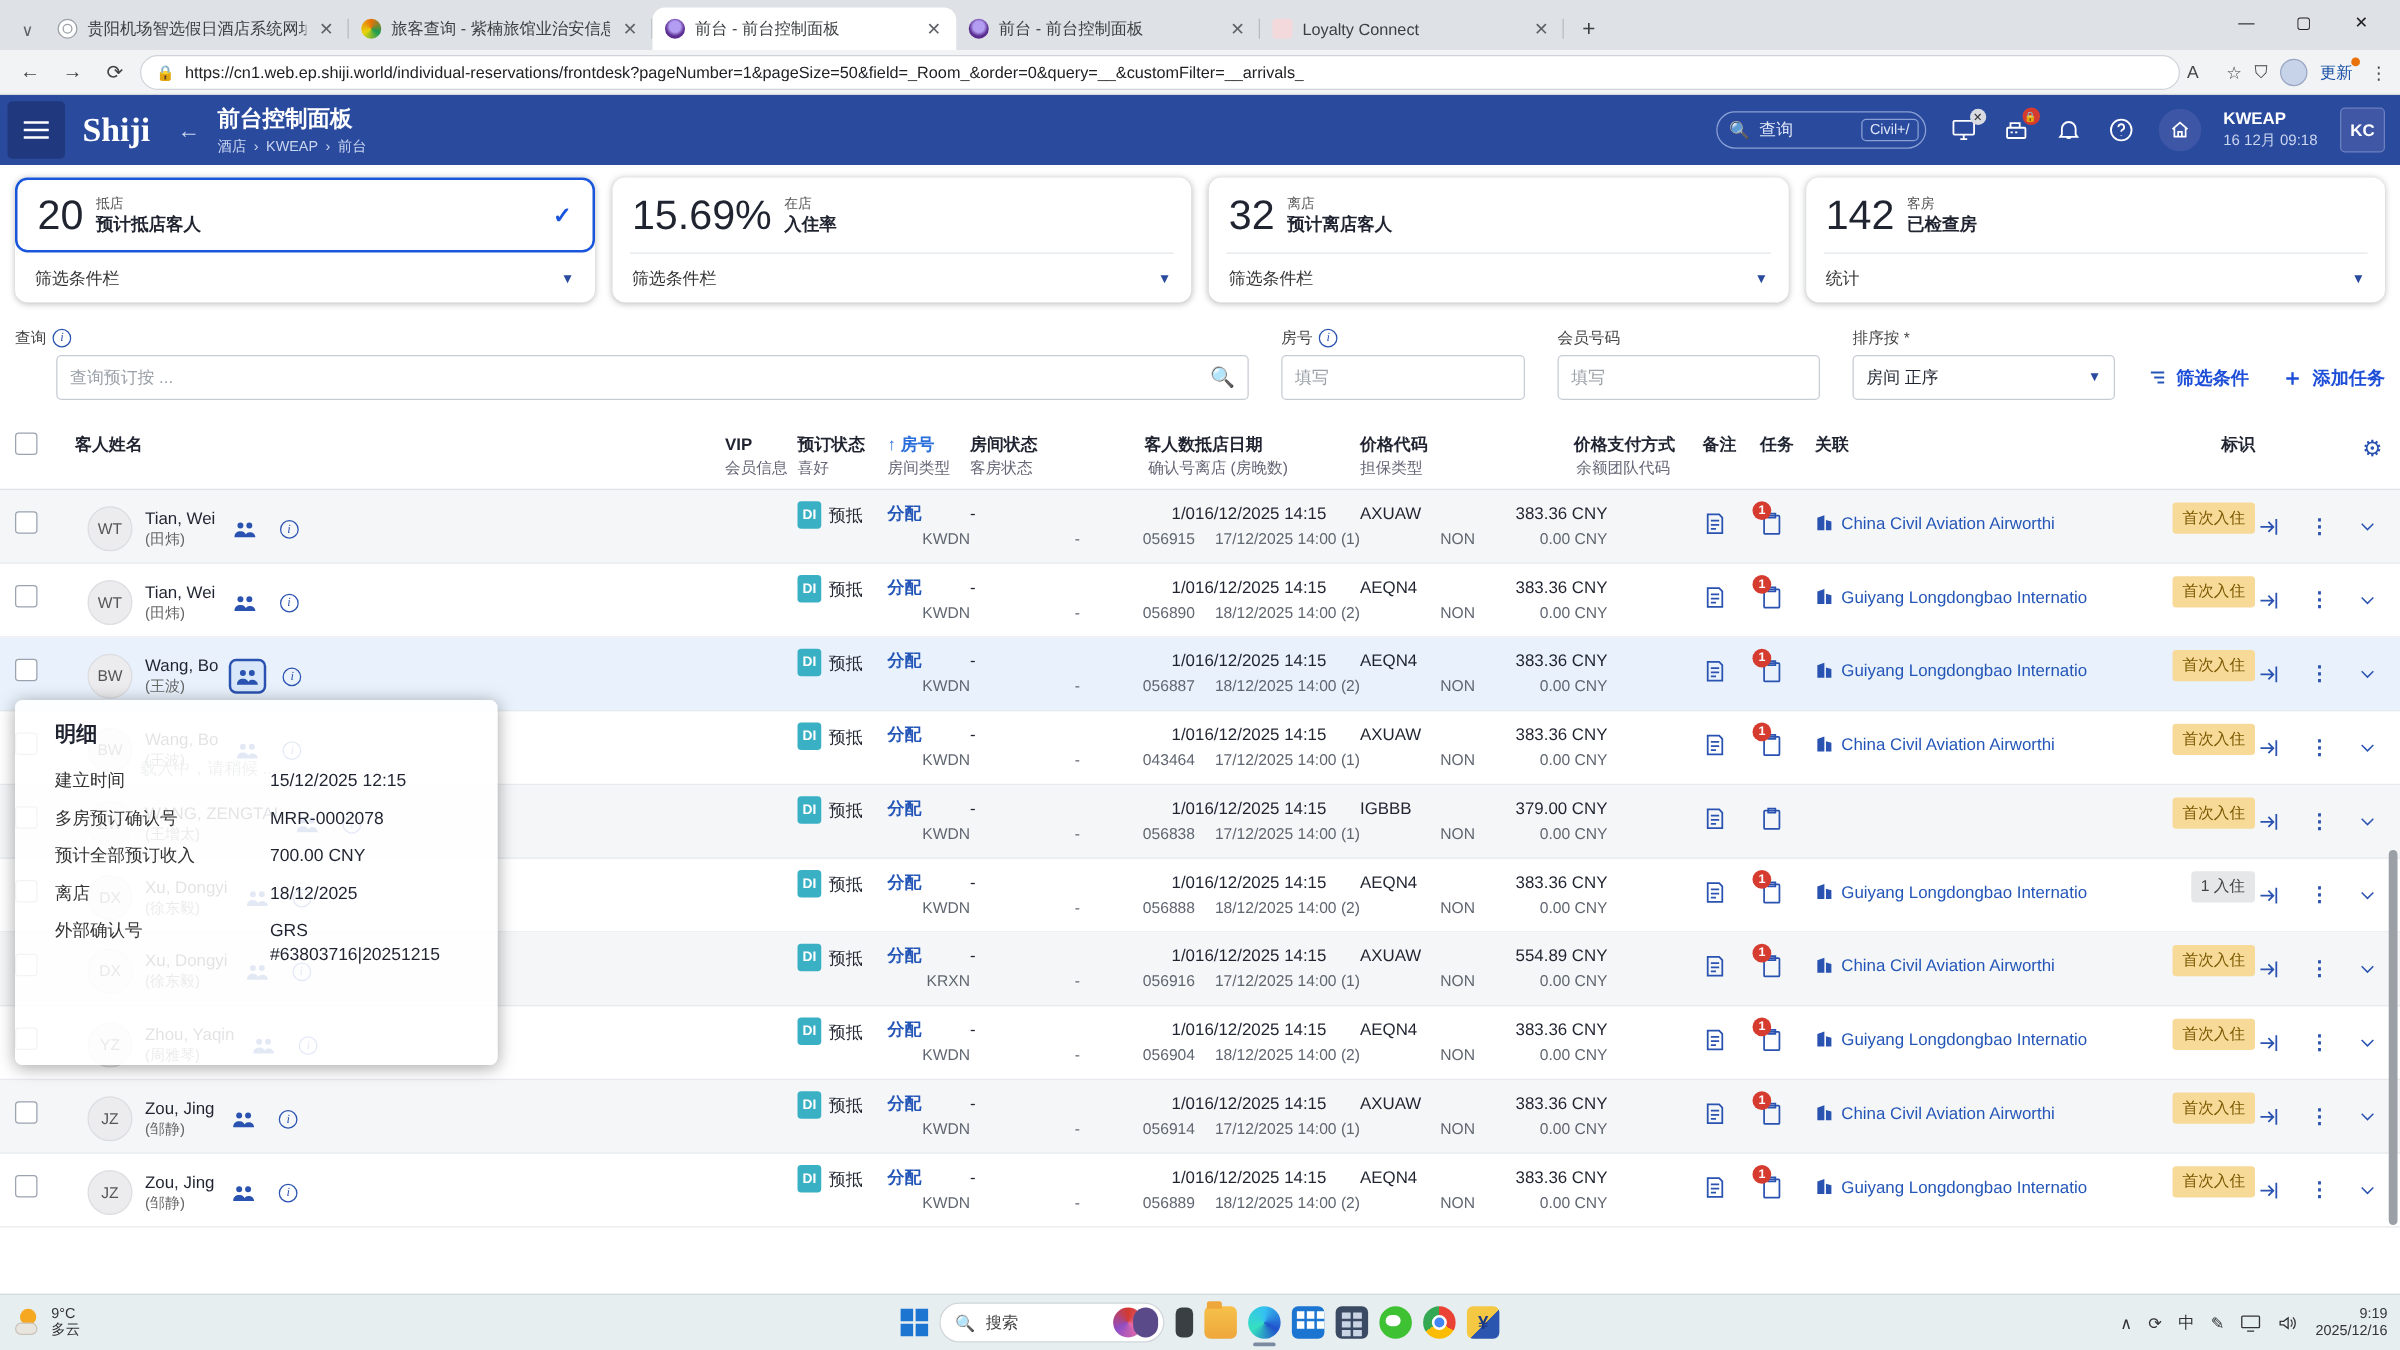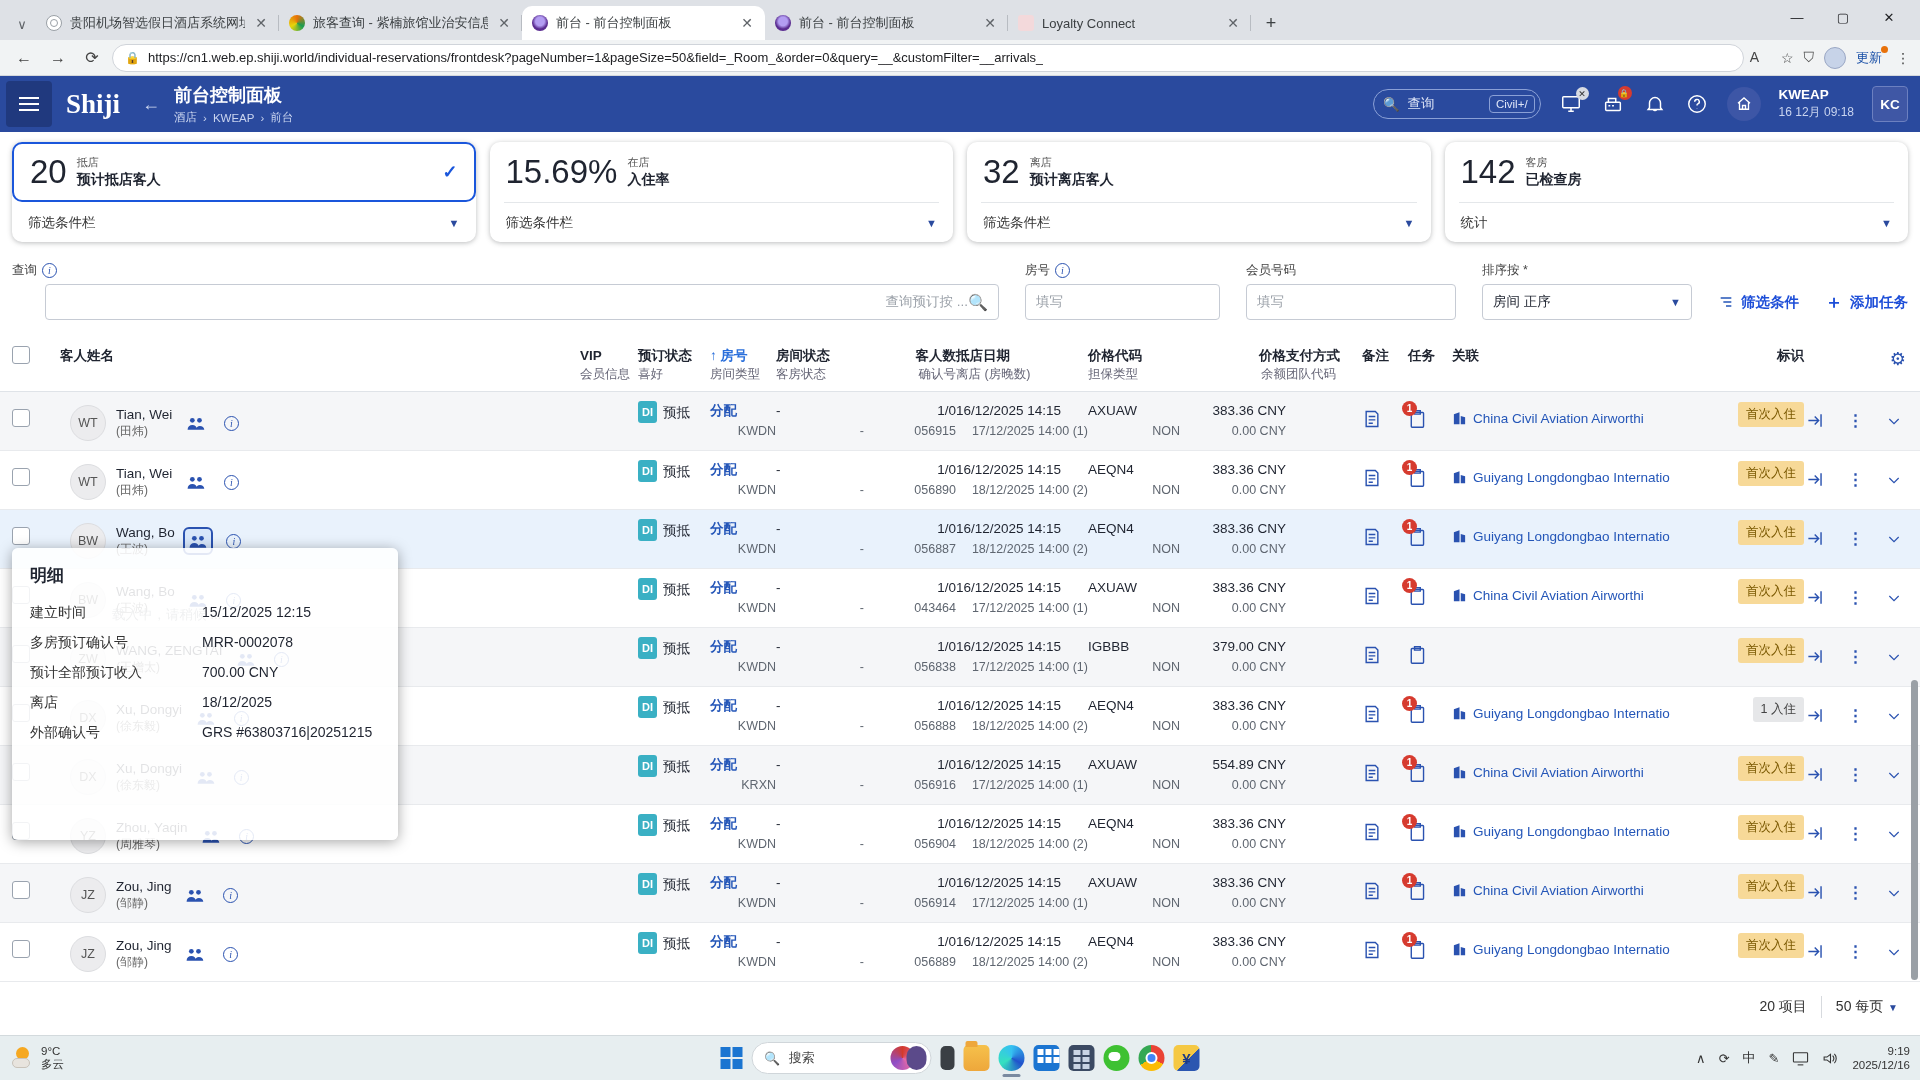--- a/index.html
+++ b/index.html
@@ -66,21 +66,21 @@
   .stat .check { position:absolute; right:16px; color:#1a56db; font-size:18px; font-weight:bold;}
   .card .divider{ height:1px; background:#e4e7ea; margin:0 14px;}
   .card.selected .divider{ background:transparent;}
   .card .foot { flex:1; display:flex; align-items:center; padding:0 16px; font-size:13.5px; color:#333;}
   .card .foot .caret{ margin-left:auto; color:#2a4a9e; font-size:11px;}
 
   .filters { display:flex; gap:26px; padding:20px 12px 0; align-items:flex-end;}
   .fgroup label{ display:flex; gap:5px; align-items:center; font-size:12.5px; color:#444; margin-bottom:5px;}
   .finput { height:36px; border:1px solid #c6cbd4; border-radius:4px; display:flex; align-items:center; padding:0 10px; font-size:13.5px; color:#9aa0a8; background:#fff;}
   .fgroup.grow{ flex:1;}
-  .fgroup.grow .finput{ justify-content:flex-end;margin-left:33px;}
+  .fgroup.grow .finput{ justify-content:space-between;margin-left:33px;}
   .q-ic{ color:#2a52b0; font-weight:bold; font-size:16px;}
   .w190{width:195px;} .w205{width:210px;}
   .fselect{ color:#1f2430; justify-content:space-between; width:210px;}
   .fselect .caret{ color:#2a4a9e; font-size:11px;}
   .flink { display:flex; align-items:center; gap:7px; color:#1d4ed8; font-size:14.5px; font-weight:bold; height:36px;font-family:Liberation Mono, monospace; }
   .info-i { width:15px; height:15px; border:1.3px solid #2a52b0; border-radius:50%; color:#2a52b0; font-size:10px; display:inline-flex; align-items:center; justify-content:center; font-style:italic; font-family:"Liberation Serif",serif;}
 
   
   .tgrid { display:grid; grid-template-columns:48px minmax(0,1fr) 58px 72px 66px 88px 92px 132px 92px 106px 76px 46px 44px 252px 100px 104px; padding:0 12px; align-items:start;}
   .thead { margin-top:20px; padding-top:6px; padding-bottom:8px; border-bottom:1px solid #dfe3e8; position:relative;}
@@ -118,21 +118,21 @@
   .tag.gold{ background:#f7d998; color:#7a5800;}
   .tag.gray{ background:#e6e7e9; color:#444;}
   .c-tag{ align-items:flex-end;}
   .c-act { flex-direction:row !important; gap:0; display:flex; justify-content:space-between; padding:10px 6px 0 2px; align-items:center;}
   .c-act svg{ fill:none; stroke:#2a52b0; stroke-width:1.8;}
   .c-act .kebab{ color:#2a52b0; font-size:16px; font-weight:bold; letter-spacing:0;}
   .c-guests,.c-price{ text-align:right;}
   .loading-txt{ position:absolute; left:112px; bottom:3px; color:#8a9097; font-size:13.5px;}
 
   
-  .details { position:absolute; left:12px; top:416px; width:386px; height:292px; background:rgba(255,255,255,.87); border-radius:6px; box-shadow:0 2px 14px rgba(0,0,0,.35); padding:16px 18px; z-index:5;}
+  .details { position:absolute; left:12px; top:428px; width:386px; height:292px; background:rgba(255,255,255,.87); border-radius:6px; box-shadow:0 2px 14px rgba(0,0,0,.35); padding:16px 32px; z-index:5;}
   .details h3{ font-size:17px; color:#1f2430; margin-bottom:16px; font-weight:bold;}
   .drow { display:flex; margin-bottom:11px; font-size:14px; line-height:19px;}
   .drow .dl{ width:172px; color:#333; flex:0 0 172px;}
   .drow .dv{ color:#1f2430;}
   .drow .dv .info-i{ margin-left:3px; vertical-align:-2px;}
 
   .pager { display:flex; justify-content:flex-end; align-items:center; gap:14px; padding:14px 22px 0; font-size:14px; color:#333;}
   .pager .vdiv{ width:1px; height:22px; background:#d7dade;}
   .pager .caret{ color:#2a4a9e; font-size:10px; margin-left:2px;}
   .vscroll { position:absolute; right:2px; top:548px; width:7px; height:300px; background:#9aa0a6; border-radius:4px;}
@@ -1379,25 +1379,20 @@
       <div class="drow">
           <span class="dl">离店</span>
           <span class="dv">18/12/2025</span>
         </div>
       <div class="drow">
           <span class="dl">外部确认号</span>
           <span class="dv">GRS #63803716|20251215</span>
         </div>
     </div>
 
-    <div class="pager">
-      <span>20 项目</span>
-      <span class="vdiv"></span>
-      <span><span>50 每页</span><span class="caret"> ▼</span></span>
-    </div>
 
     <div class="vscroll"></div>
   </div>
 
   <div class="taskbar">
     <div class="weather">
       <span class="wicon">
           <span class="sun"></span>
           <span class="cloud"></span>
         </span>

